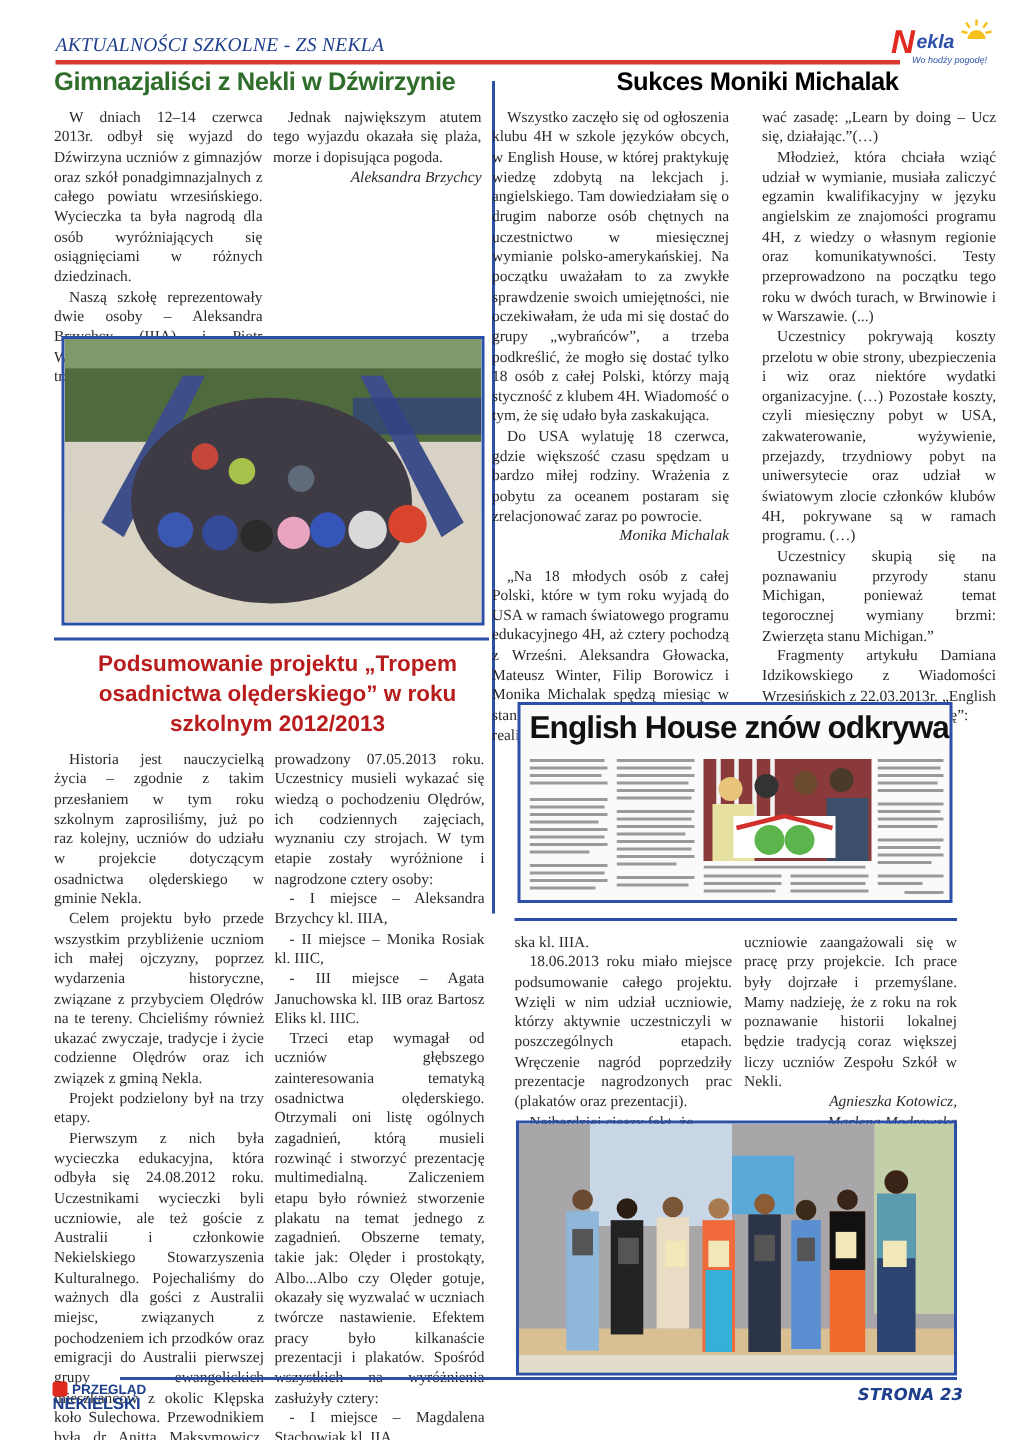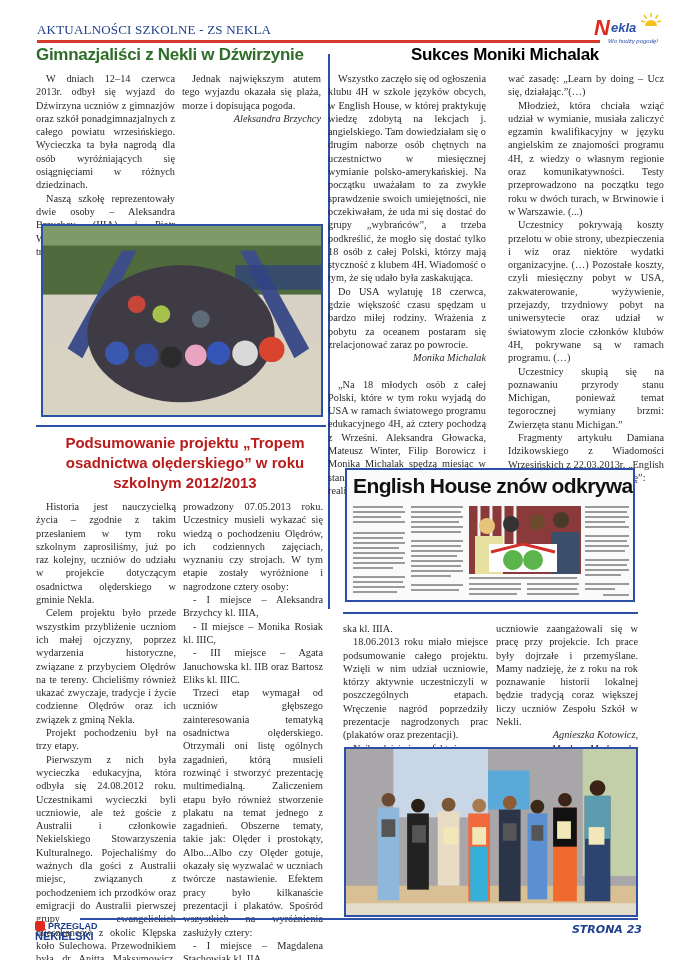--- a/index.html
+++ b/index.html
@@ -1,18 +1,18 @@
 <!DOCTYPE html>
 <html><head>
 <meta charset="utf-8">
 <style>
   html, body { margin:0; padding:0; background:#ffffff; }
   body { width:679px; height:960px; position:relative; overflow:hidden; font-family:"Liberation Serif", serif; color:#2a2a2a; }
   .abs { position:absolute; }
-  .running-head { left:37px; top:22px; font-size:13px; color:#1e3f8c; letter-spacing:0.2px; font-family:"Liberation Serif", serif; }
+  .running-head { left:37px; top:22px; font-style:italic; font-size:13px; color:#1e3f8c; letter-spacing:0.2px; font-family:"Liberation Serif", serif; }
   .red-rule { left:37px; top:40px; width:563px; height:3px; background:#d63a2c; }
   .logo { left:592px; top:12px; width:84px; height:36px; }
   .logo .n { position:absolute; left:2px; top:3px; font-family:"Liberation Sans", sans-serif; font-style:italic; font-weight:bold; font-size:22px; color:#e02a1f; }
   .logo .kla { position:absolute; left:18px; top:8px; font-family:"Liberation Sans", sans-serif; font-style:italic; font-weight:bold; font-size:13px; color:#2c4fa8; }
   .logo .tag { position:absolute; left:16px; top:26px; font-family:"Liberation Sans", sans-serif; font-style:italic; font-size:6px; color:#2c4fa8; }
   .logo .sun { position:absolute; left:48px; top:0px; width:22px; height:16px; }
   h2 { margin:0; font-family:"Liberation Sans", sans-serif; font-weight:bold; }
   .title-green { left:36px; top:45px; width:290px; text-align:left; font-size:17px; color:#2f6d2a; letter-spacing:-0.3px; }
   .title-red { left:350px; top:45px; width:310px; text-align:center; font-size:17px; color:#000000; letter-spacing:-0.3px; }
   .vline { left:328px; top:54px; width:2px; height:555px; background:#2c4fa8; }
@@ -209,21 +209,21 @@
   </div>
 </div>
 
 <div class="abs hrule" style="left:343px; top:612px; width:295px;"></div>
 
 <h2 class="abs title-blue">Podsumowanie projektu „Tropem osadnictwa olęderskiego” w roku szkolnym 2012/2013</h2>
 
 <div class="abs col" style="left:36px; top:500px; width:140px;">
   <p>Historia jest nauczycielką życia – zgodnie z takim przesłaniem w tym roku szkolnym zaprosiliśmy, już po raz kolejny, uczniów do udziału w projekcie dotyczącym osadnictwa olęderskiego w gminie Nekla.</p>
   <p>Celem projektu było przede wszystkim przybliżenie uczniom ich małej ojczyzny, poprzez wydarzenia historyczne, związane z przybyciem Olędrów na te tereny. Chcieliśmy również ukazać zwyczaje, tradycje i życie codzienne Olędrów oraz ich związek z gminą Nekla.</p>
-  <p>Projekt pochodzeniu był na trzy etapy.</p>
+  <p>Projekt podzielony był na trzy etapy.</p>
   <p>Pierwszym z nich była wycieczka edukacyjna, która odbyła się 24.08.2012 roku. Uczestnikami wycieczki byli uczniowie, ale też goście z Australii i członkowie Nekielskiego Stowarzyszenia Kulturalnego. Pojechaliśmy do ważnych dla gości z Australii miejsc, związanych z pochodzeniem ich przodków oraz emigracji do Australii pierwszej grupy ewangelickich mieszkańców z okolic Klępska koło Sulechowa. Przewodnikiem była dr Anitta Maksymowicz, kustosz i rzecznik prasowy Muzeum Ziemi Lubuskiej w Zielonej Górze.</p>
 
 </div>
 <div class="abs col" style="left:183px; top:500px; width:140px;">
   <p class="noind">prowadzony 07.05.2013 roku. Uczestnicy musieli wykazać się wiedzą o pochodzeniu Olędrów, ich codziennych zajęciach, wyznaniu czy strojach. W tym etapie zostały wyróżnione i nagrodzone cztery osoby:</p>
   <p>- I miejsce – Aleksandra Brzychcy kl. IIIA,</p>
   <p>- II miejsce – Monika Rosiak kl. IIIC,</p>
   <p>- III miejsce – Agata Januchowska kl. IIB oraz Bartosz Eliks kl. IIIC.</p>
   <p>Trzeci etap wymagał od uczniów głębszego zainteresowania tematyką osadnictwa olęderskiego. Otrzymali oni listę ogólnych zagadnień, którą musieli rozwinąć i stworzyć prezentację multimedialną. Zaliczeniem etapu było również stworzenie plakatu na temat jednego z zagadnień. Obszerne tematy, takie jak: Olęder i prostokąty, Albo...Albo czy Olęder gotuje, okazały się wyzwalać w uczniach twórcze nastawienie. Efektem pracy było kilkanaście prezentacji i plakatów. Spośród wszystkich na wyróżnienia zasłużyły cztery:</p>
   <p>- I miejsce – Magdalena Stachowiak kl. IIA,</p>

